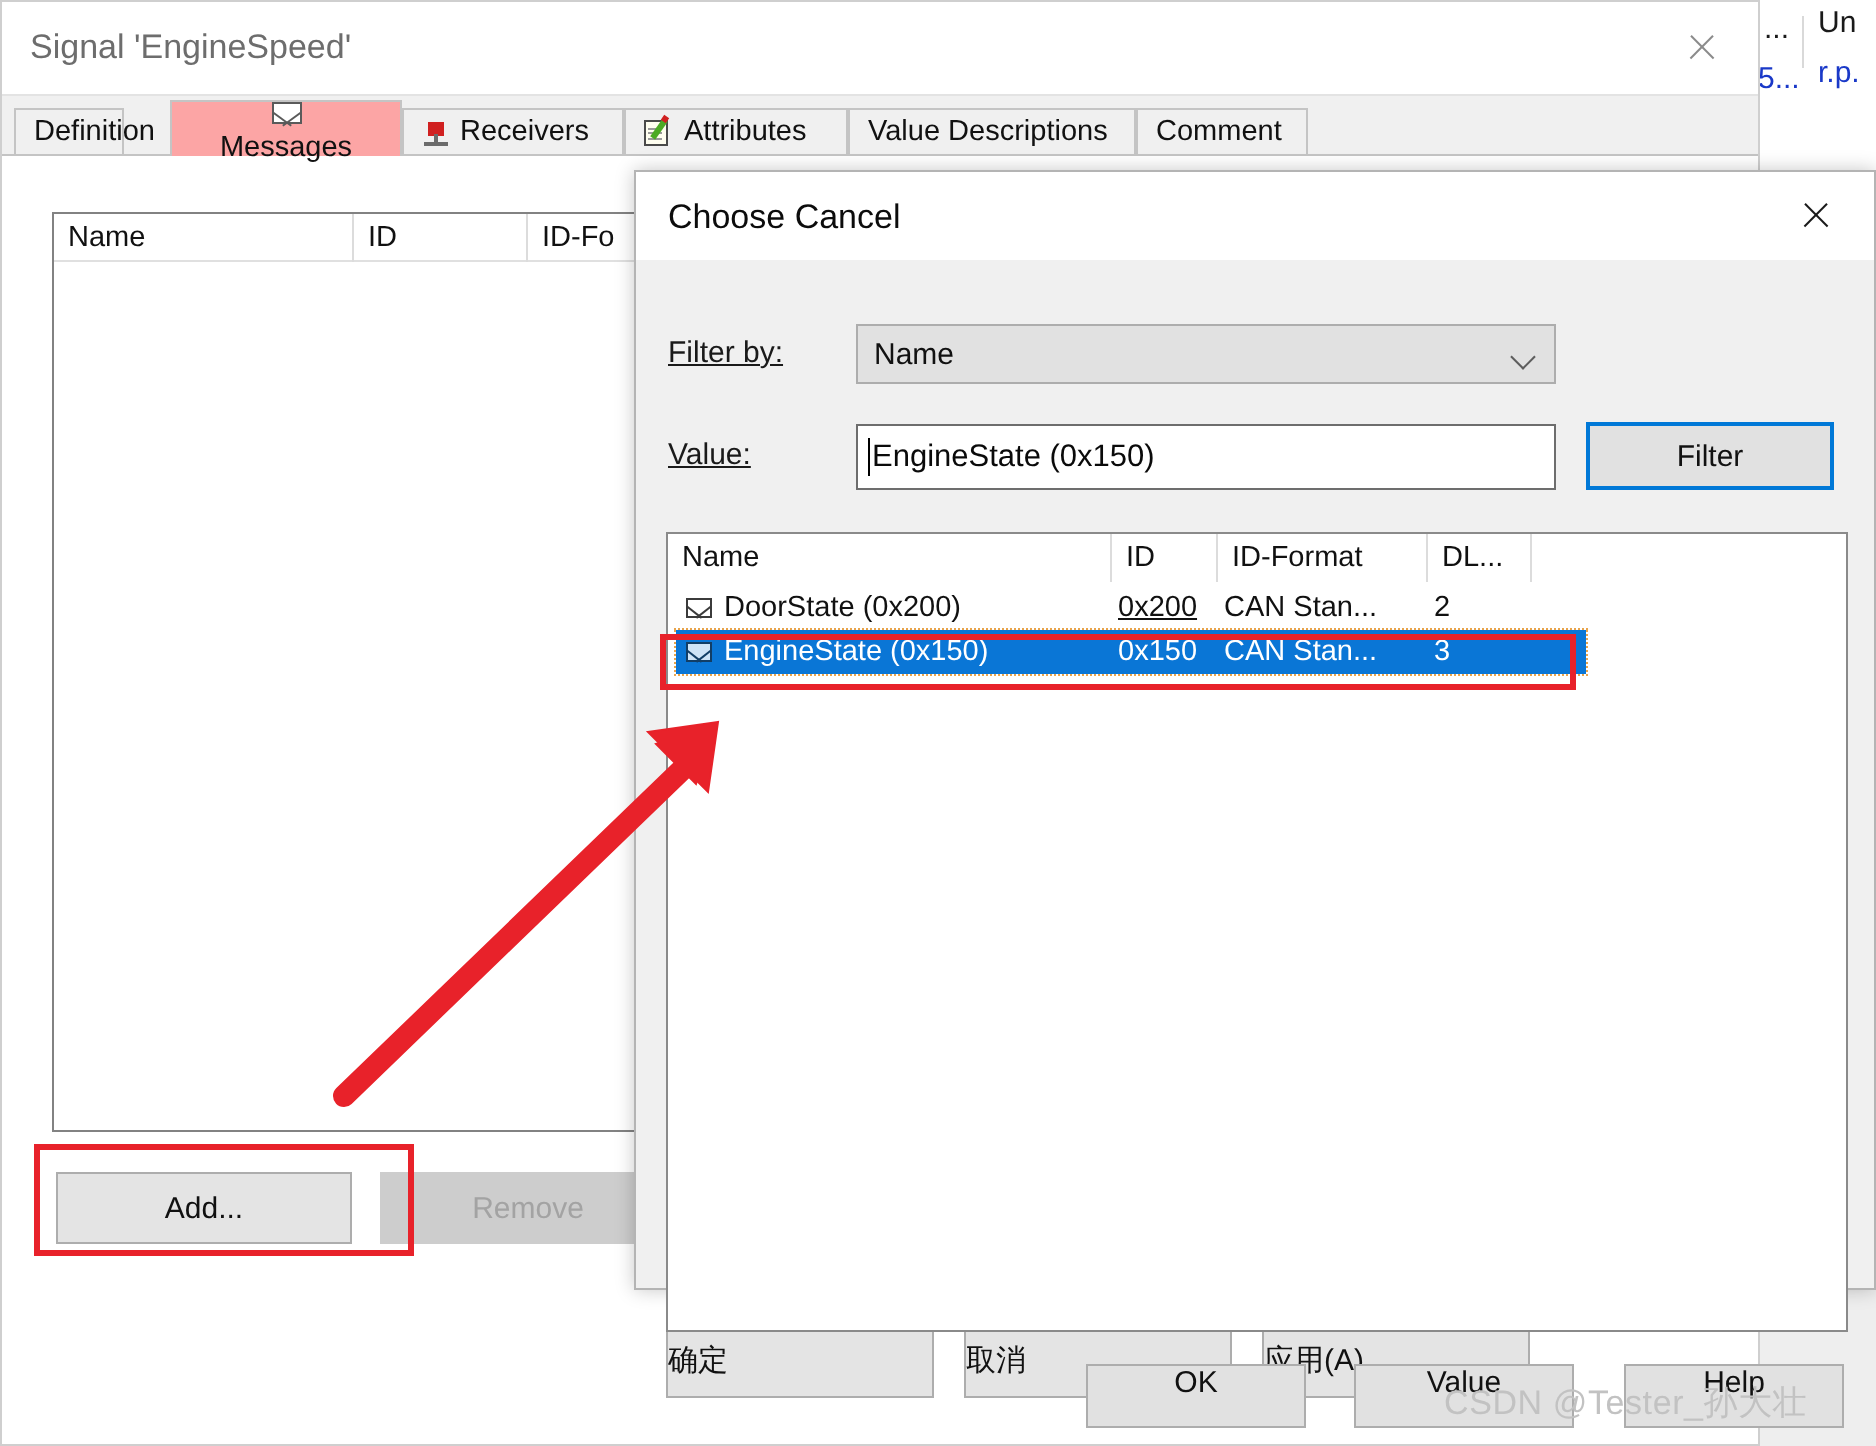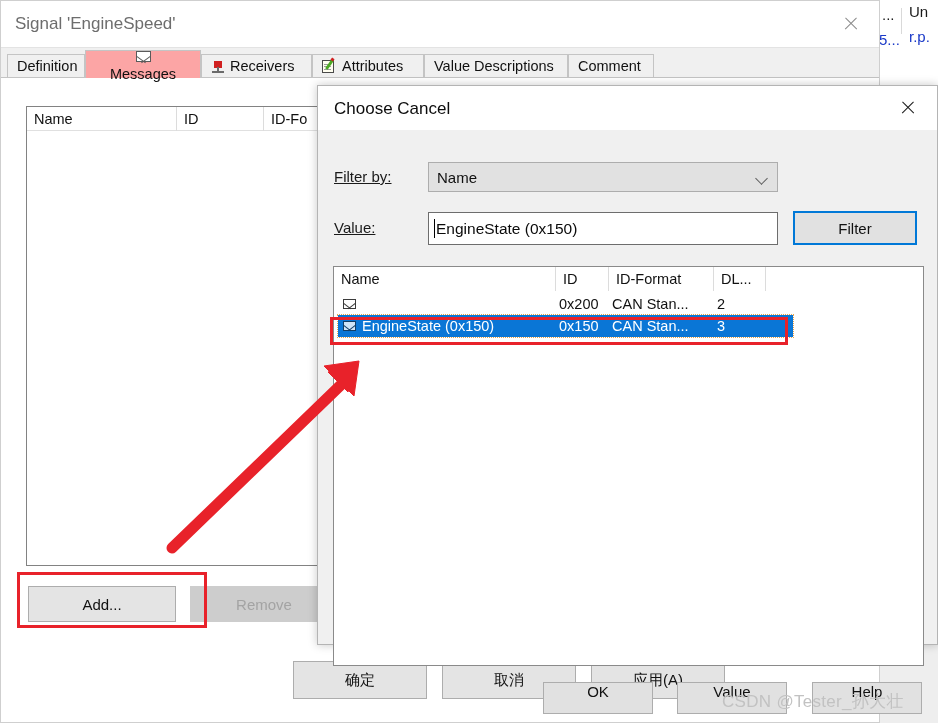--- a/index.html
+++ b/index.html
@@ -150,21 +150,21 @@
 
   .red-box {
     position: absolute; border: 3px solid #e8222a; pointer-events: none;
   }
 
   
   .main-footer-btn {
     position: absolute; top: 660px; height: 38px; width: 134px;
     background: #e4e4e4; border: 1px solid #adadad;
     font-size: 15px; color: #111;
-    display: flex; align-items: center; justify-content: center;
+    display: flex; align-items: center; justify-content: flex-start; margin-left: 40px;
   }
 
   
   .dlg {
     position: absolute; left: 317px; top: 85px; width: 621px; height: 560px;
     background: #f0f0f0;
     border: 1px solid #b4b4b4;
     box-shadow: 0 0 9px rgba(0,0,0,0.22);
   }
   .dlg-titlebar {
@@ -280,21 +280,21 @@
 
     <div class="main-titlebar">
       <div class="main-title">Signal 'EngineSpeed'</div>
       <div class="main-close">
         <span class="xglyph"></span>
       </div>
     </div>
 
     <div class="tabstrip">
 
-      <div class="tab" style="left:6px; width:78px;">
+      <div class="tab" style="left:6px; width:55px;">
         <span class="tab-label">Definition</span>
       </div>
 
       <div class="tab active" style="left:84px; width:116px;">
         <span class="ico-env"></span>
         <span class="tab-label">Messages</span>
       </div>
 
       <div class="tab" style="left:200px; width:111px;">
         <span class="ico-pin">
@@ -384,21 +384,22 @@
         <div class="hc" style="left:0;     width:222px;">Name</div>
         <div class="hc" style="left:222px; width:53px;">ID</div>
         <div class="hc" style="left:275px; width:105px;">ID-Format</div>
         <div class="hc" style="left:380px; width:52px;">DL...</div>
       </div>
 
       <div class="dl-row" style="top:26px;">
         <div class="dl-cell" style="left:9px; width:16px;">
           <span class="ico-env-sm"></span>
         </div>
-        <div class="dl-cell" style="left:225px; width:50px;">0x200</div>
+        <div class="dl-cell" style="left:28px; width:190px;">DoorState (0x200)</div>
+        <div class="dl-cell" style="left:225px; width:50px;text-decoration:underline;">0x200</div>
         <div class="dl-cell" style="left:278px; width:100px;">CAN Stan...</div>
         <div class="dl-cell" style="left:383px; width:40px;">2</div>
       </div>
 
       <div class="dl-row sel" style="top:48px;">
         <div class="dl-cell" style="left:5px; width:16px;">
           <span class="ico-env-sm on-sel"></span>
         </div>
         <div class="dl-cell" style="left:24px; width:190px;">EngineState (0x150)</div>
         <div class="dl-cell" style="left:221px; width:50px;">0x150</div>

